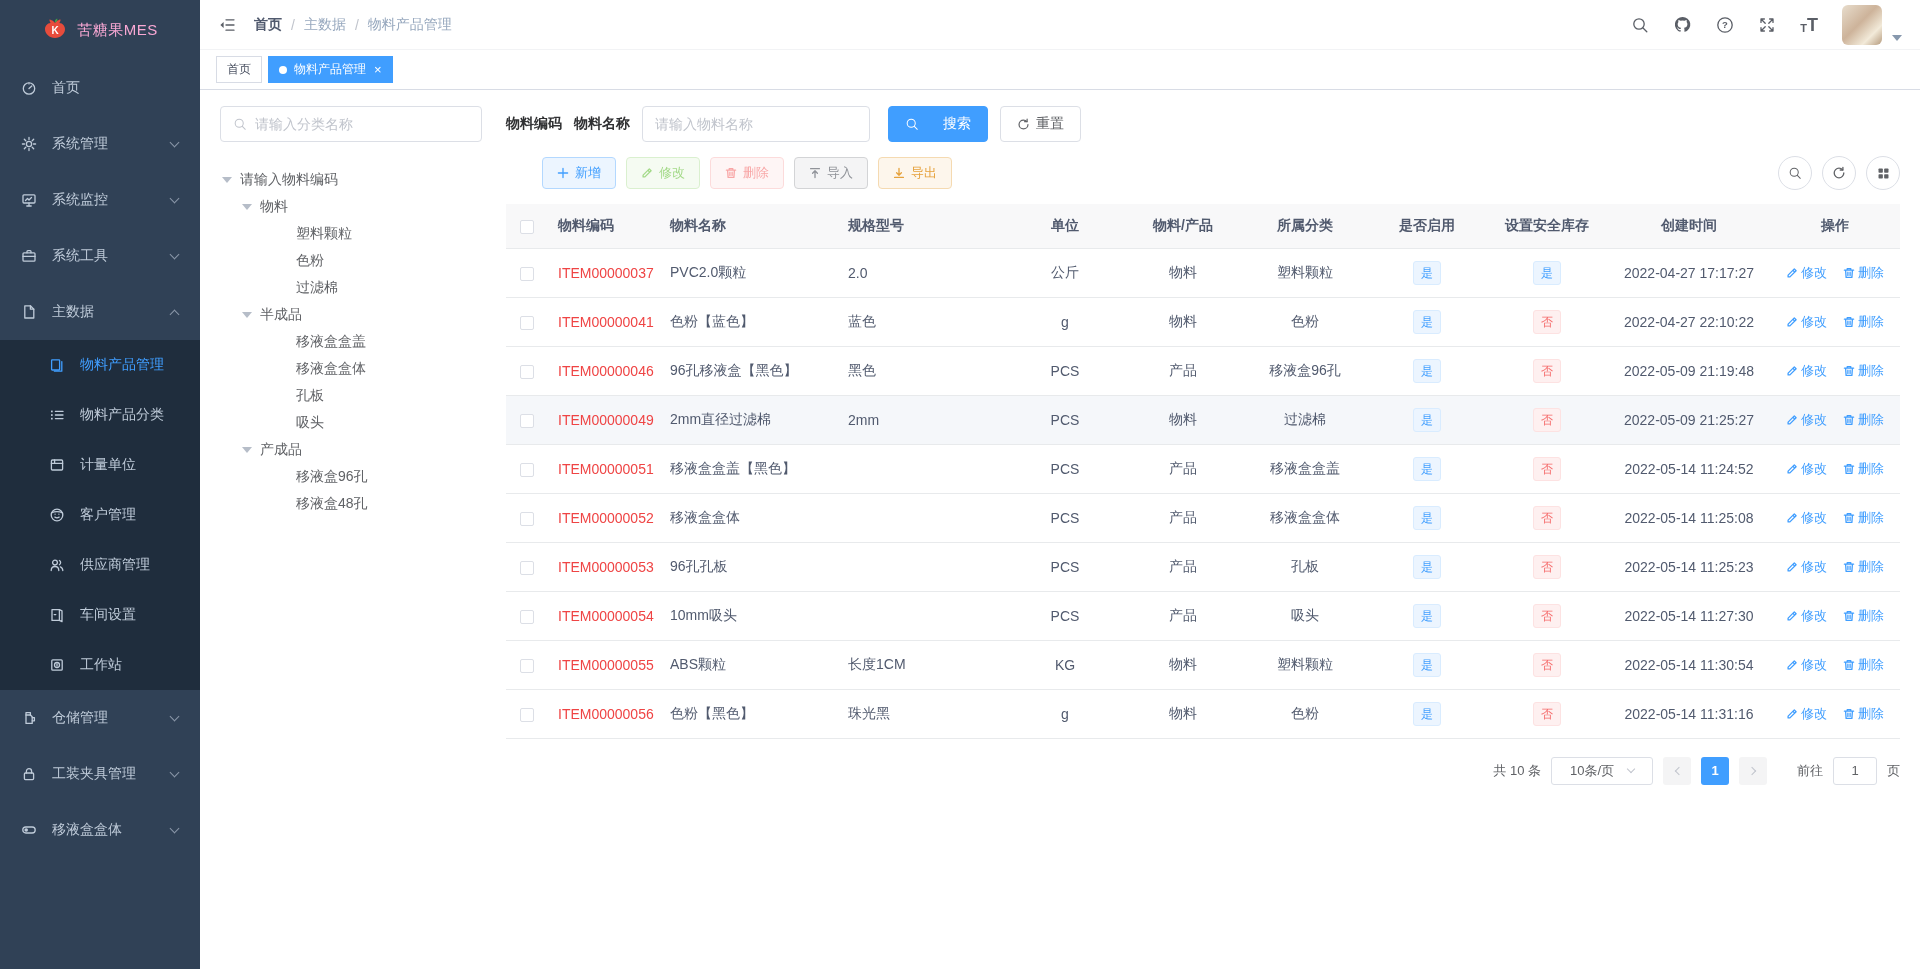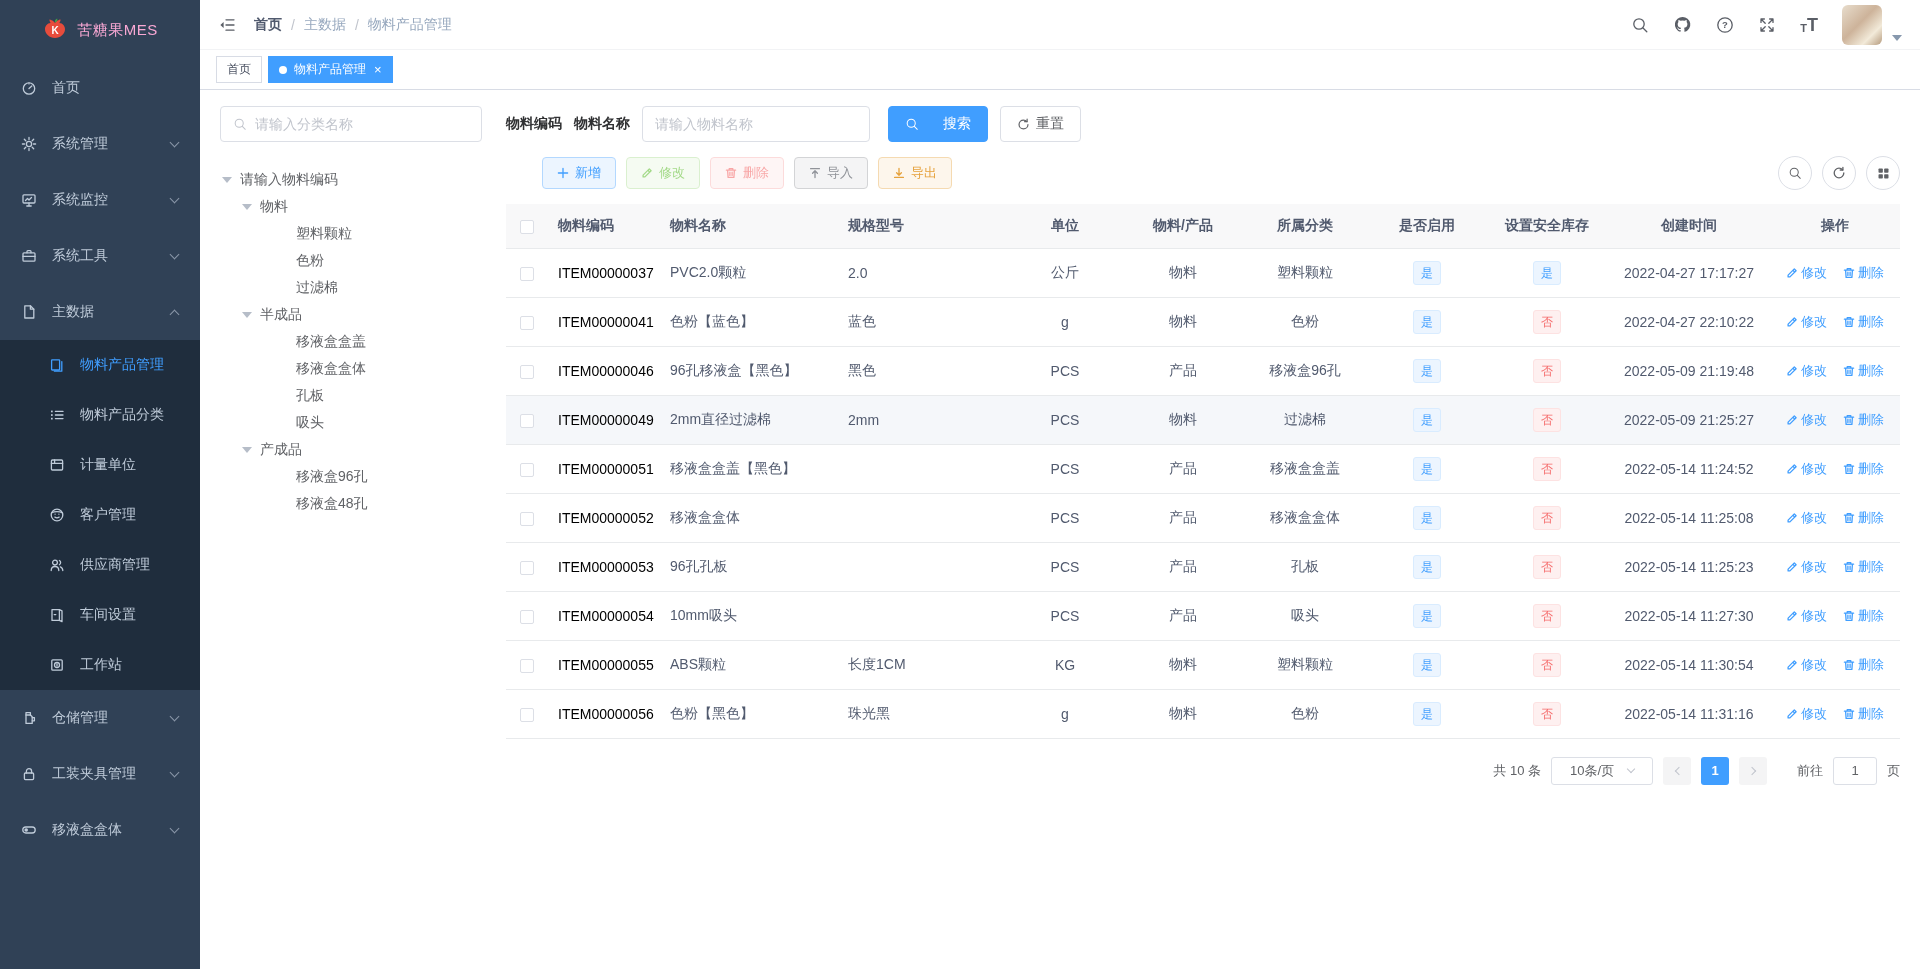--- a/index.html
+++ b/index.html
@@ -72,21 +72,21 @@
   .icon-btn { width:34px; height:34px; border:1px solid #dcdfe6; border-radius:50%; background:#fff; color:#606266; display:flex; align-items:center; justify-content:center; cursor:pointer; }
 
   
   table.grid { width:100%; border-collapse:collapse; margin-top:14px; table-layout:fixed; }
   .grid th { background:#f8f8f9; color:#515a6e; font-weight:bold; font-size:14px; height:44px; border-bottom:1px solid #e8eaec; padding:0 10px; text-align:center; }
   .grid th.c-left { text-align:left; }
   .grid td { height:49px; border-bottom:1px solid #e8eaec; color:#515a6e; font-size:14px; padding:0 10px; text-align:center; }
   .grid td.c-left { text-align:left; }
   .grid tr.highlight td { background:#f5f7fa; }
   .cbx { display:inline-block; width:14px; height:14px; border:1px solid #dcdfe6; border-radius:2px; background:#fff; vertical-align:middle; cursor:pointer; }
-  .code-link { color:#000000; cursor:pointer; text-decoration:none;margin-top:8px; }
+  .code-link { color:#ef4444; cursor:pointer; text-decoration:none;margin-top:8px; }
   .tag { display:inline-block; min-width:28px; padding:0 5px; height:24px; line-height:22px; border-radius:3px; font-size:12px; border:1px solid; }
   .tag-yes { background:#ecf5ff; border-color:#d9ecff; color:#409eff; }
   .tag-no  { background:#fef0f0; border-color:#fde2e2; color:#f56c6c; }
   .op { color:#409eff; font-size:13px; display:inline-flex; align-items:center; gap:3px; cursor:pointer; white-space:nowrap; }
   .op + .op { margin-left:12px; }
 
   
   .pagination { margin-top:18px; display:flex; align-items:center; justify-content:flex-end; gap:10px; color:#606266; font-size:13px; padding-bottom:30px; }
   .psel { width:102px; height:28px; border:1px solid #dcdfe6; border-radius:3px; display:flex; align-items:center; justify-content:center; gap:14px; color:#606266; cursor:pointer; background:#fff; }
   .psel .chev { border-color:#c0c4cc; width:6px; height:6px; }

